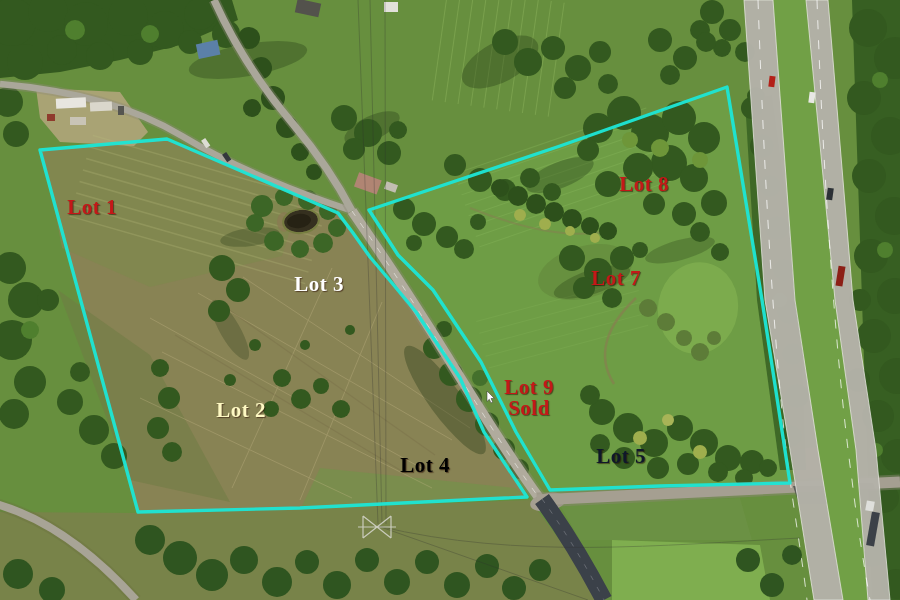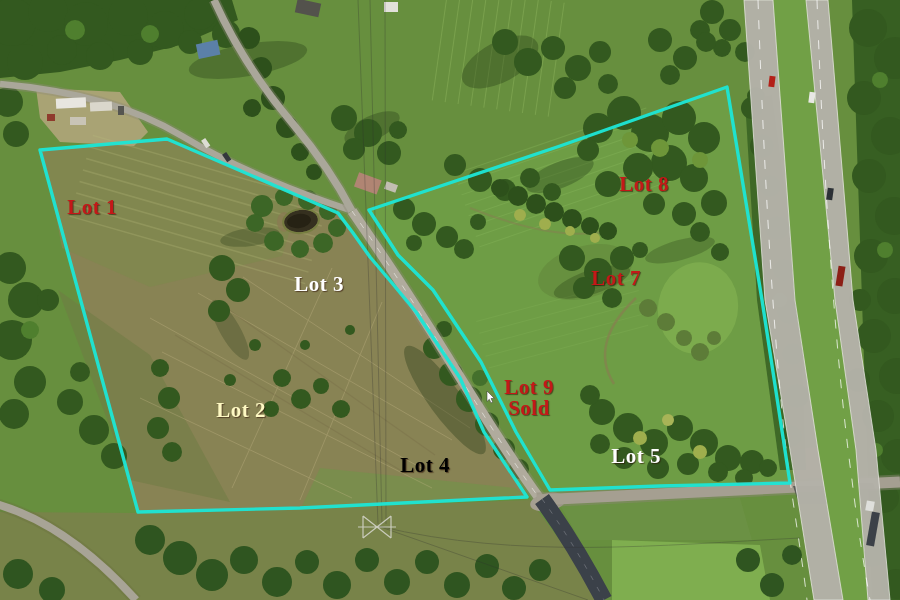--- a/index.html
+++ b/index.html
@@ -432,21 +432,21 @@
       </div>
       <div class="lot-label" style="left: 241px; top: 410px; color: #fef9c3;">
         <div>Lot 2</div>
       </div>
       <div class="lot-label" style="left: 319px; top: 284px; color: #ffffff;">
         <div>Lot 3</div>
       </div>
       <div class="lot-label" style="left: 425px; top: 465px; color: #000000;">
         <div>Lot 4</div>
       </div>
-      <div class="lot-label" style="left: 636px; top: 456px; color: #ffffff;">
+      <div class="lot-label" style="left: 621px; top: 456px; color: #0f172a;">
         <div>Lot 5</div>
       </div>
       <div class="lot-label" style="left: 529px; top: 398px; color: rgb(196, 24, 24);">
         <div>Lot 9</div>
         <div>Sold</div>
       </div>
       <div class="lot-label" style="left: 616px; top: 278px; color: rgb(196, 24, 24);">
         <div>Lot 7</div>
       </div>
       <div class="lot-label" style="left: 644px; top: 184px; color: rgb(196, 24, 24);">

